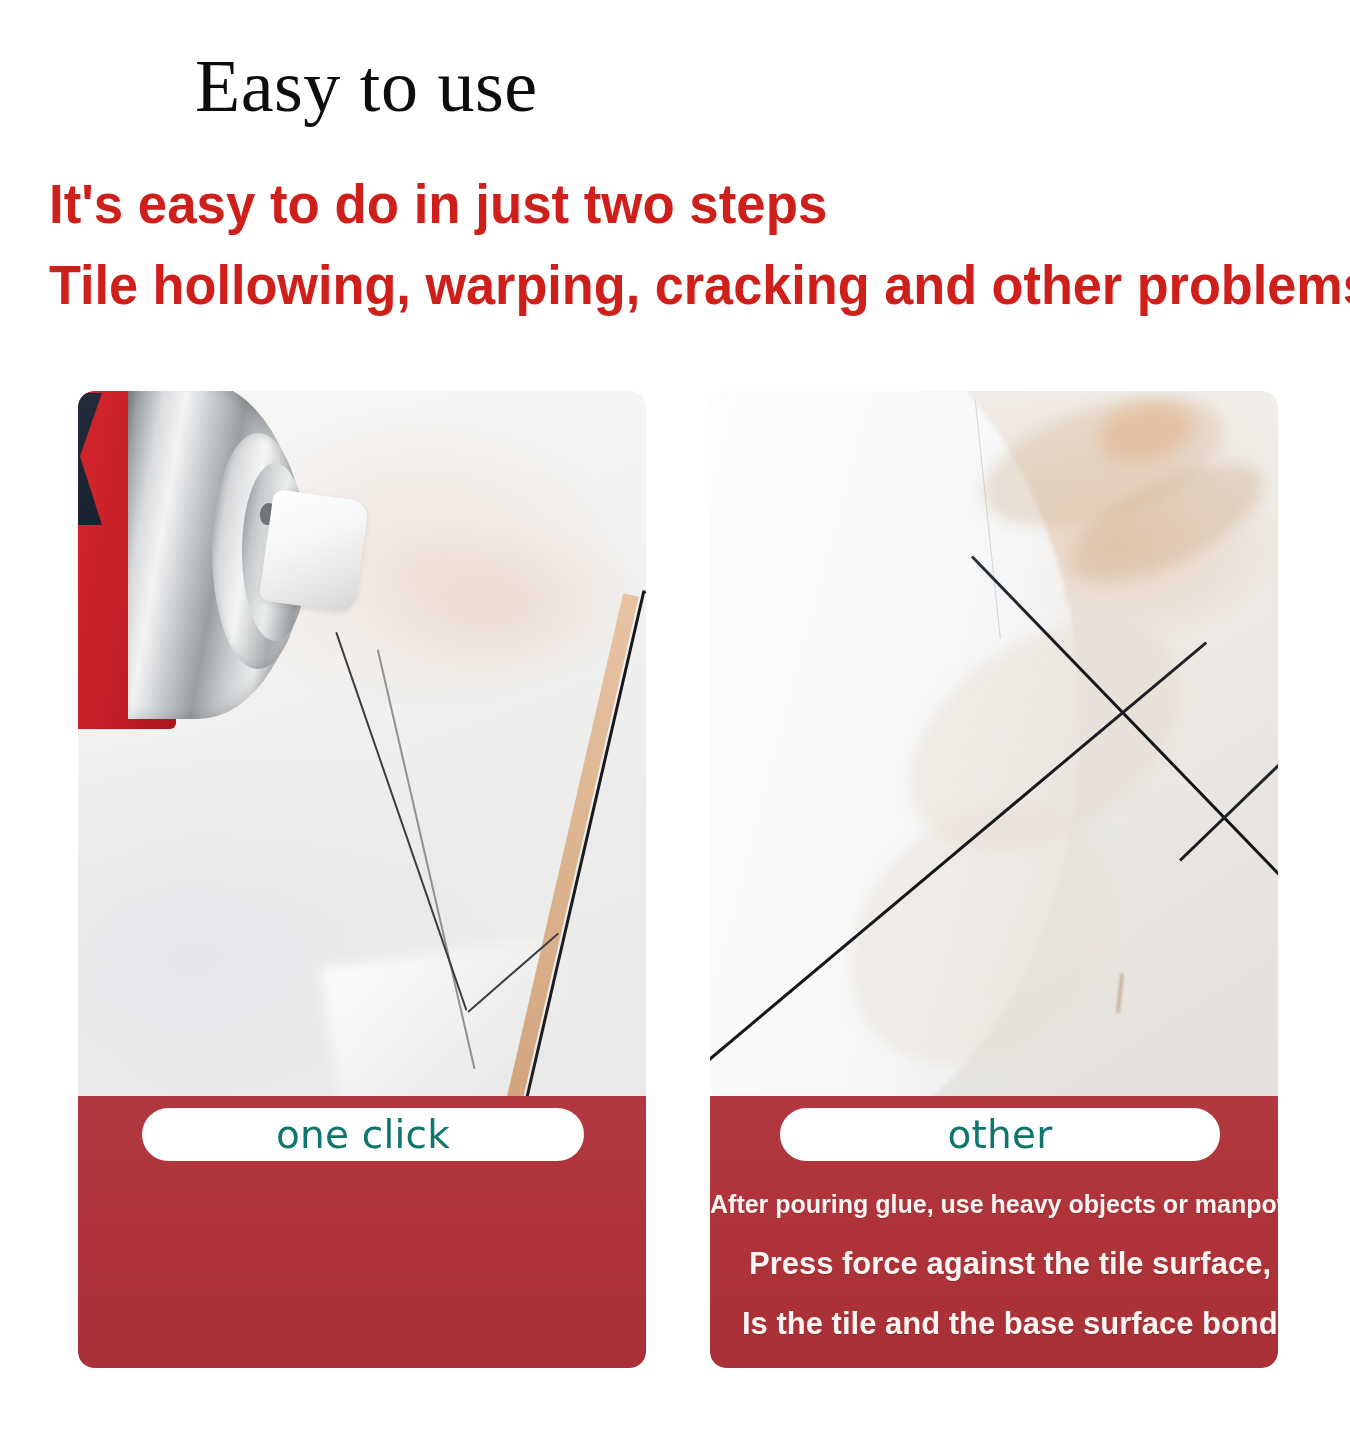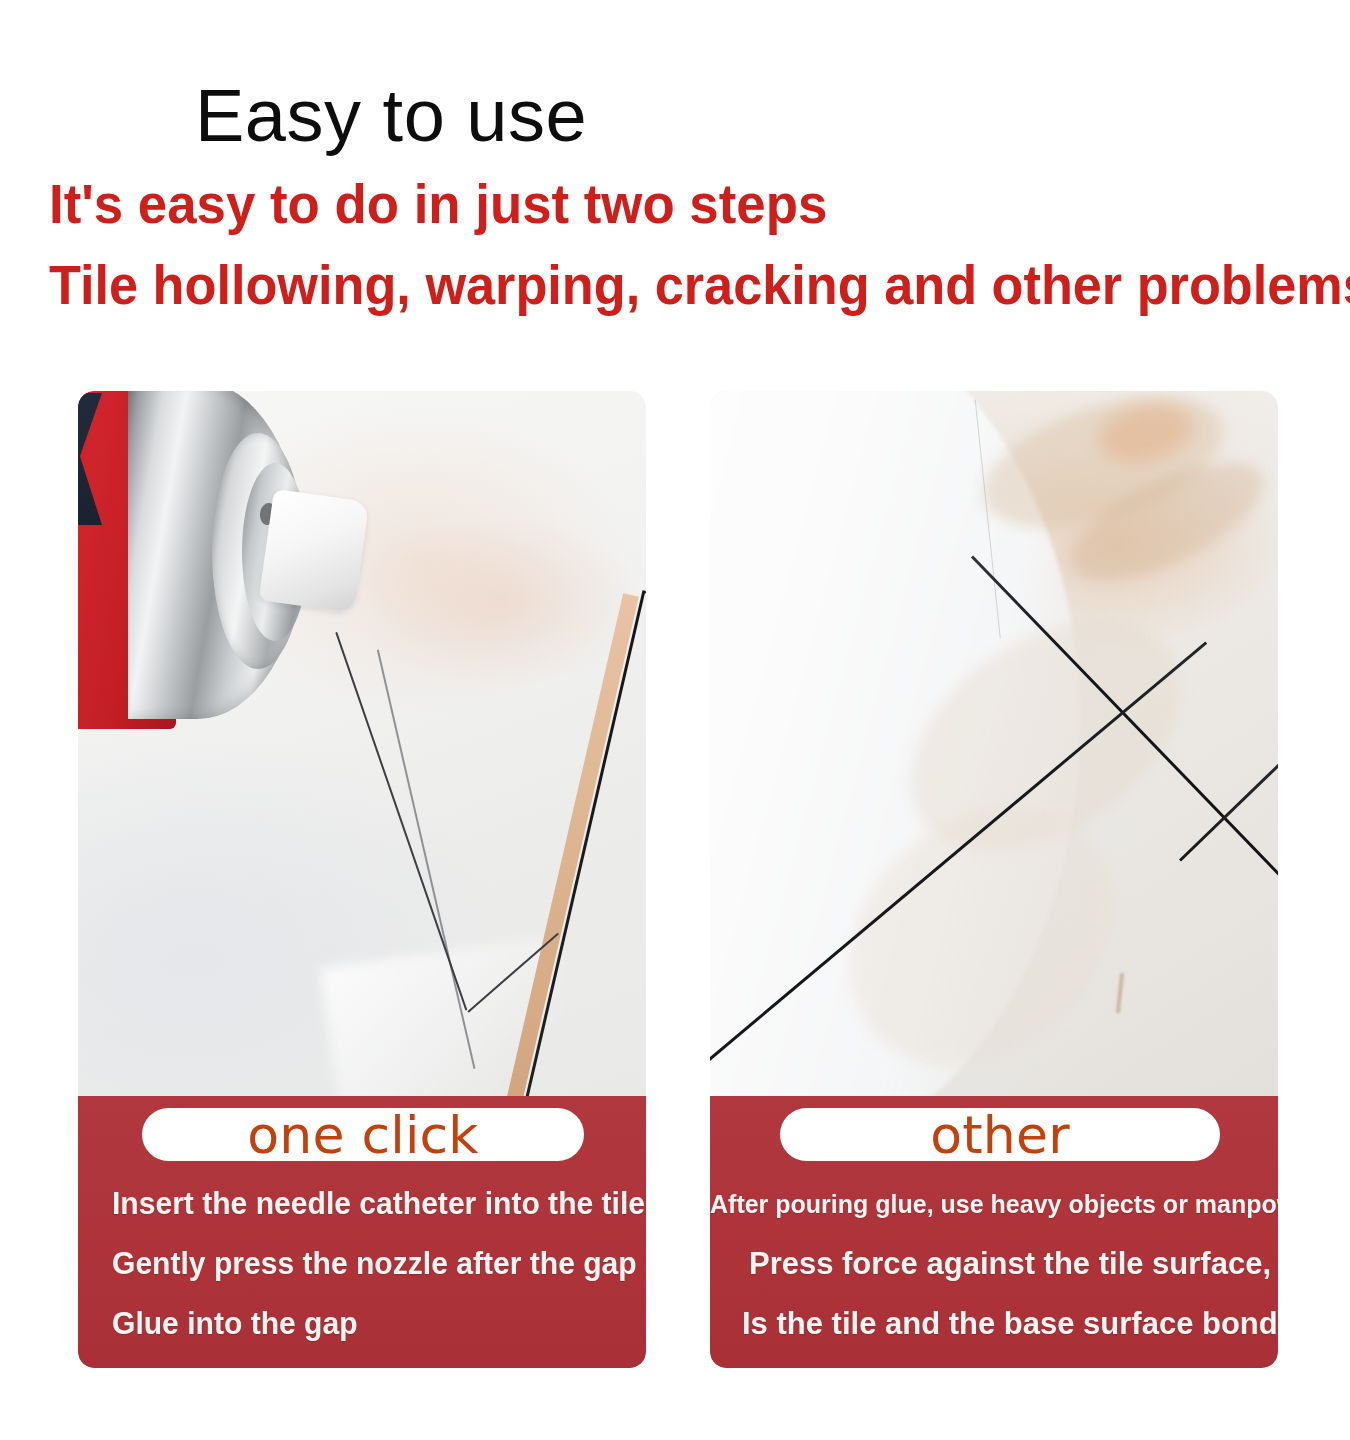--- a/index.html
+++ b/index.html
@@ -9,22 +9,22 @@
     background:#ffffff;
     font-family:"Liberation Sans","DejaVu Sans",sans-serif;
     overflow:hidden;
     position:relative;
   }
 
   
   #heading-block{position:absolute;left:0;top:0;width:1350px;}
 
   .title-main{
-    position:absolute;left:195px;top:72px;
-    font-family:Liberation Sans, sans-serif;
+    position:absolute;left:195px;top:42px;
+    font-family:Liberation Serif, serif;
     font-stretch:condensed;
     font-size:74px;line-height:88px;
     font-weight:400;
     color:#0d0d0d;
     letter-spacing:0.5px;
     white-space:nowrap;
   }
   .sub-red-1{
     position:absolute;left:49px;top:172px;
     font-family:"Liberation Sans Narrow","Liberation Sans","DejaVu Sans Condensed",sans-serif;
@@ -226,21 +226,21 @@
   .pill{
     position:absolute;top:12px;
     height:53px;border-radius:30px;
     background:#ffffff;
     display:flex;align-items:center;justify-content:center;
   }
   #pill-left {left:64px; width:442px;}
   #pill-right{left:70px; width:440px;}
   .pill-text{
     font-family:"DejaVu Sans","Liberation Sans",sans-serif;
-    font-size:52px;font-weight:400;color:#c2410c;
+    font-size:39px;font-weight:400;color:#0f766e;
     line-height:1;letter-spacing:.2px;
   }
 
   .cap-lines{position:absolute;left:0;top:78px;width:100%;}
   .cap-line{
     font-family:"Liberation Sans Narrow","Liberation Sans","DejaVu Sans Condensed",sans-serif;
     font-stretch:condensed;
     font-weight:700;color:#fbf6f3;
     white-space:nowrap;
     text-shadow:0 1px 1px rgba(0,0,0,.16);
@@ -280,25 +280,20 @@
       <div class="can-ring-1"></div>
       <div class="can-ring-2"></div>
       <div class="can-nozzle-hole"></div>
       <div class="can-nozzle"></div>
     </div>
   </div>
 
   <div class="caption">
     <div class="pill" id="pill-left">
       <span class="pill-text">one click</span>
-    </div>
-    <div class="cap-lines">
-      <div class="cap-line">Insert the needle catheter into the tile</div>
-      <div class="cap-line">Gently press the nozzle after the gap</div>
-      <div class="cap-line">Glue into the gap</div>
     </div>
   </div>
 </div>
 
 <div class="panel" id="panel-right">
 
   <div class="photo" id="photo-right">
     <div id="bowl-r"></div>
     <div class="vein" id="vein-1"></div>
     <div class="vein" id="vein-2"></div>

